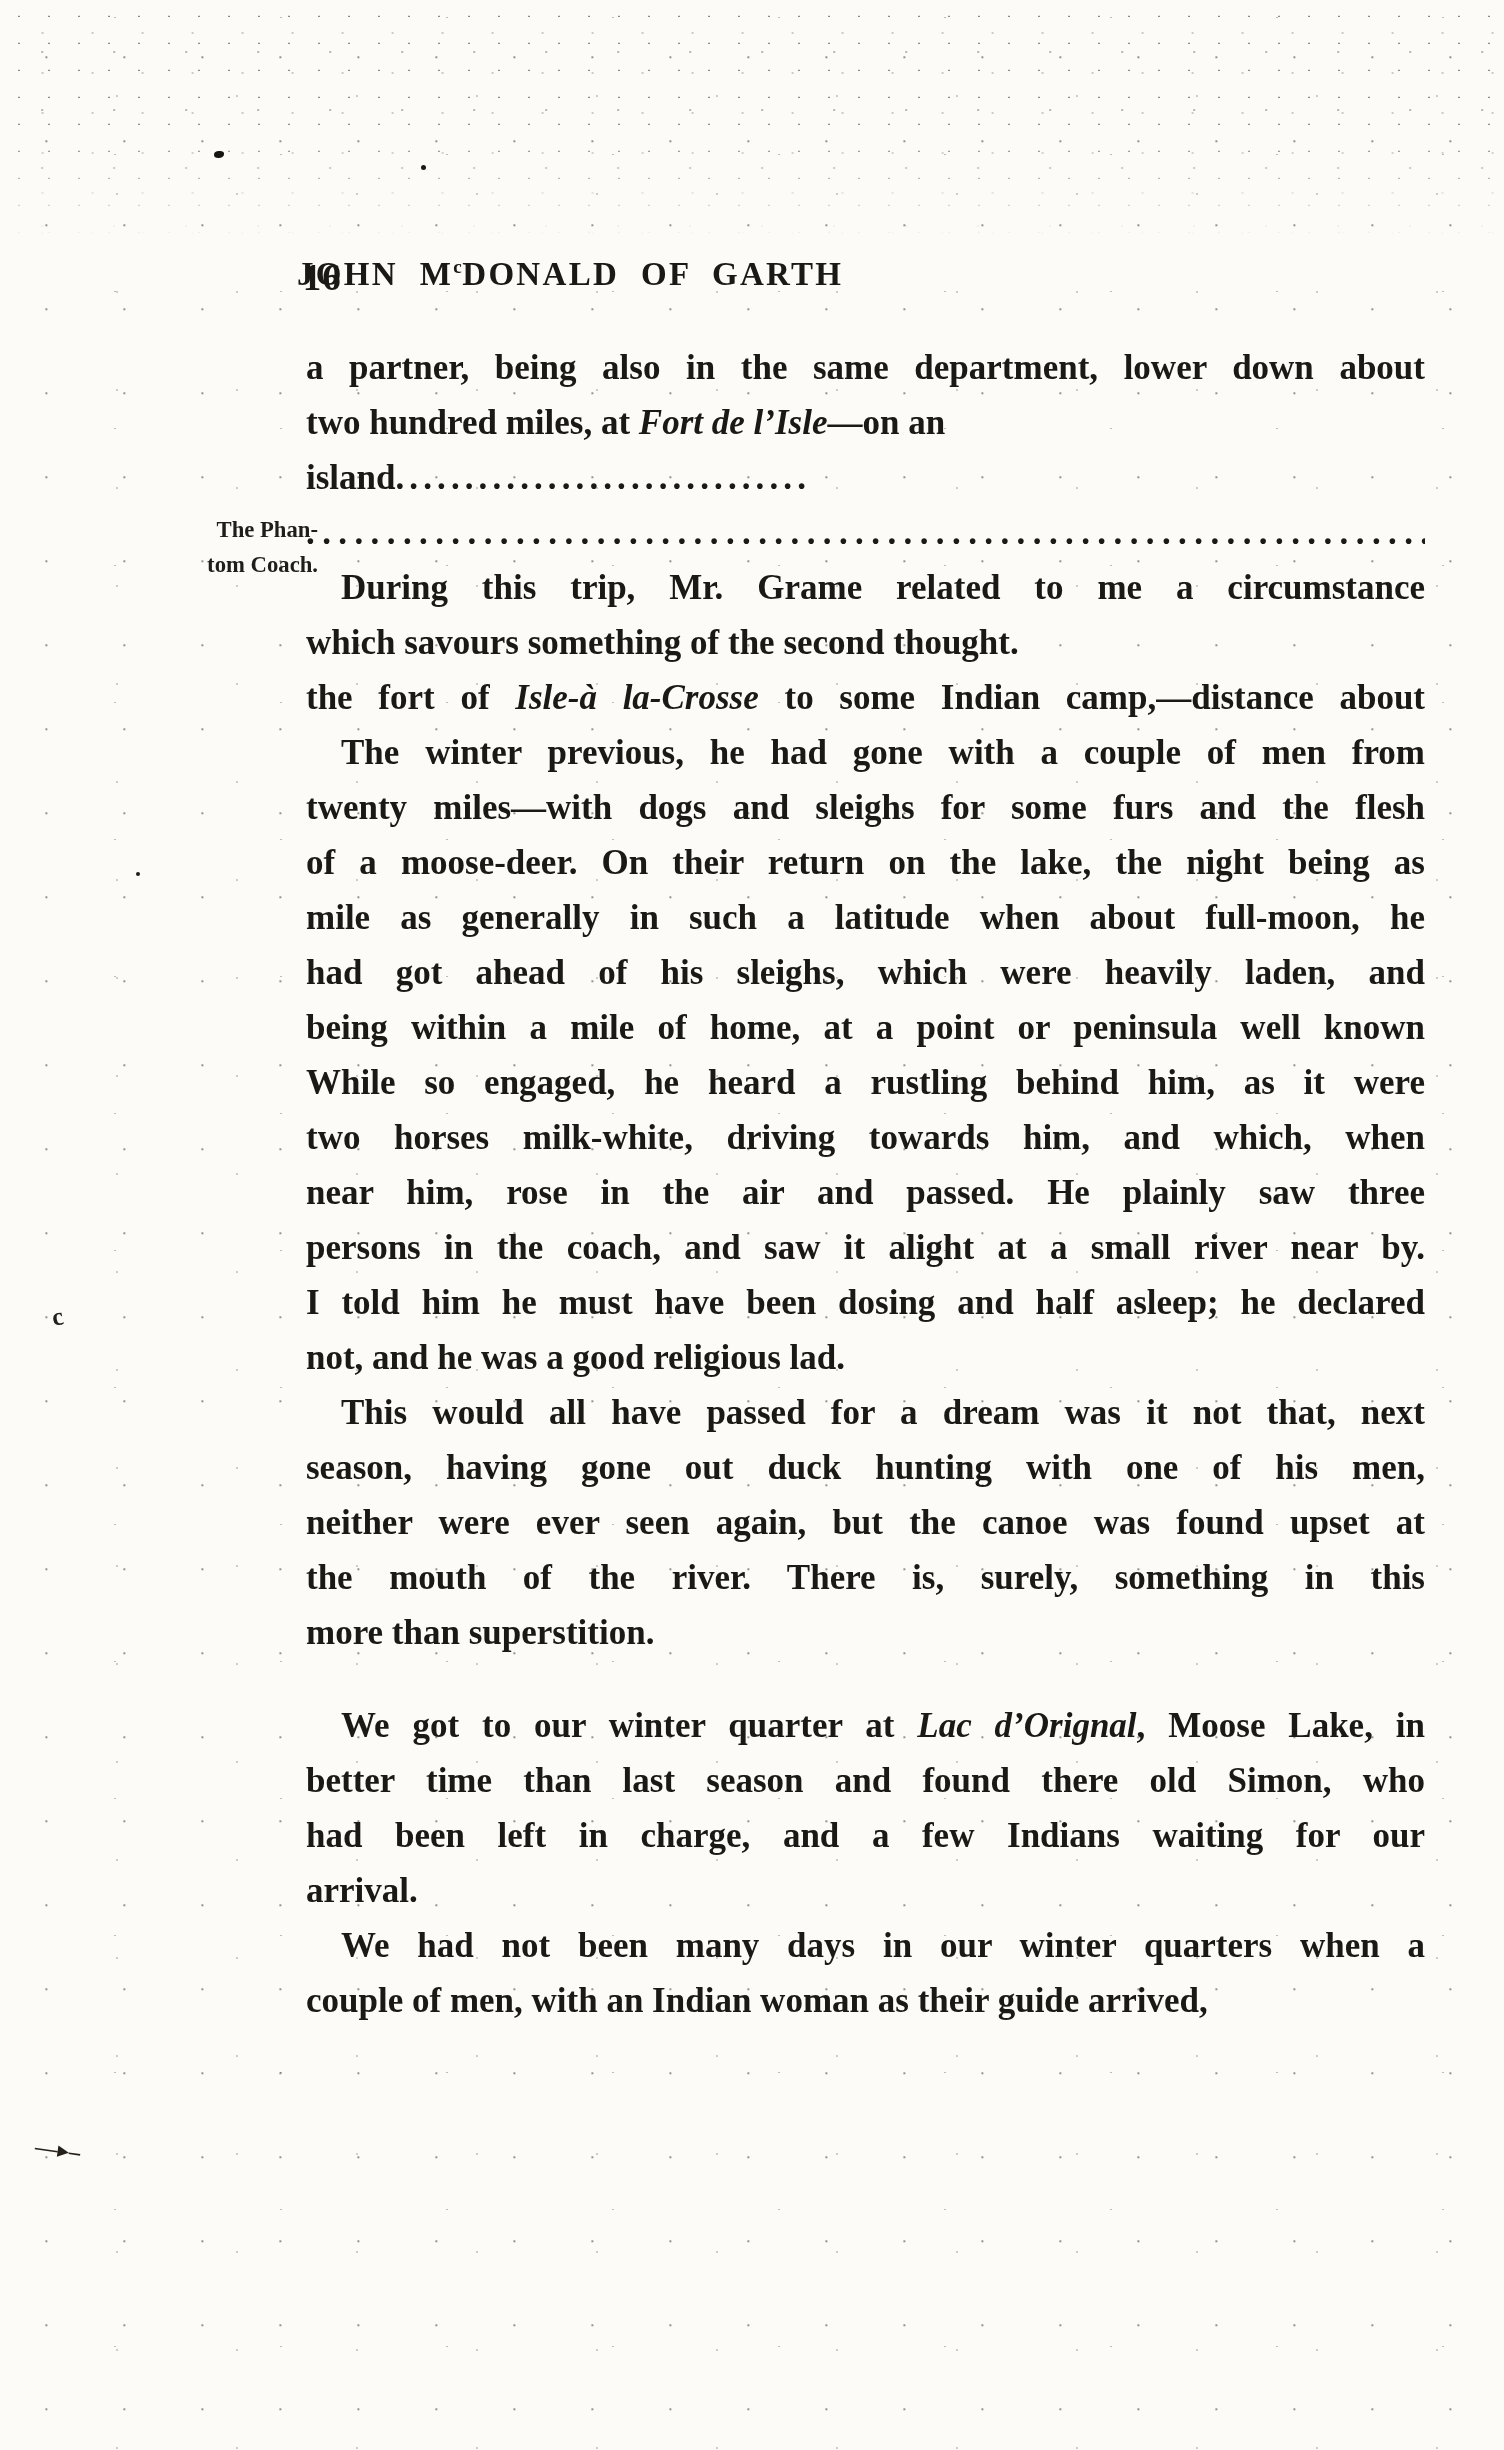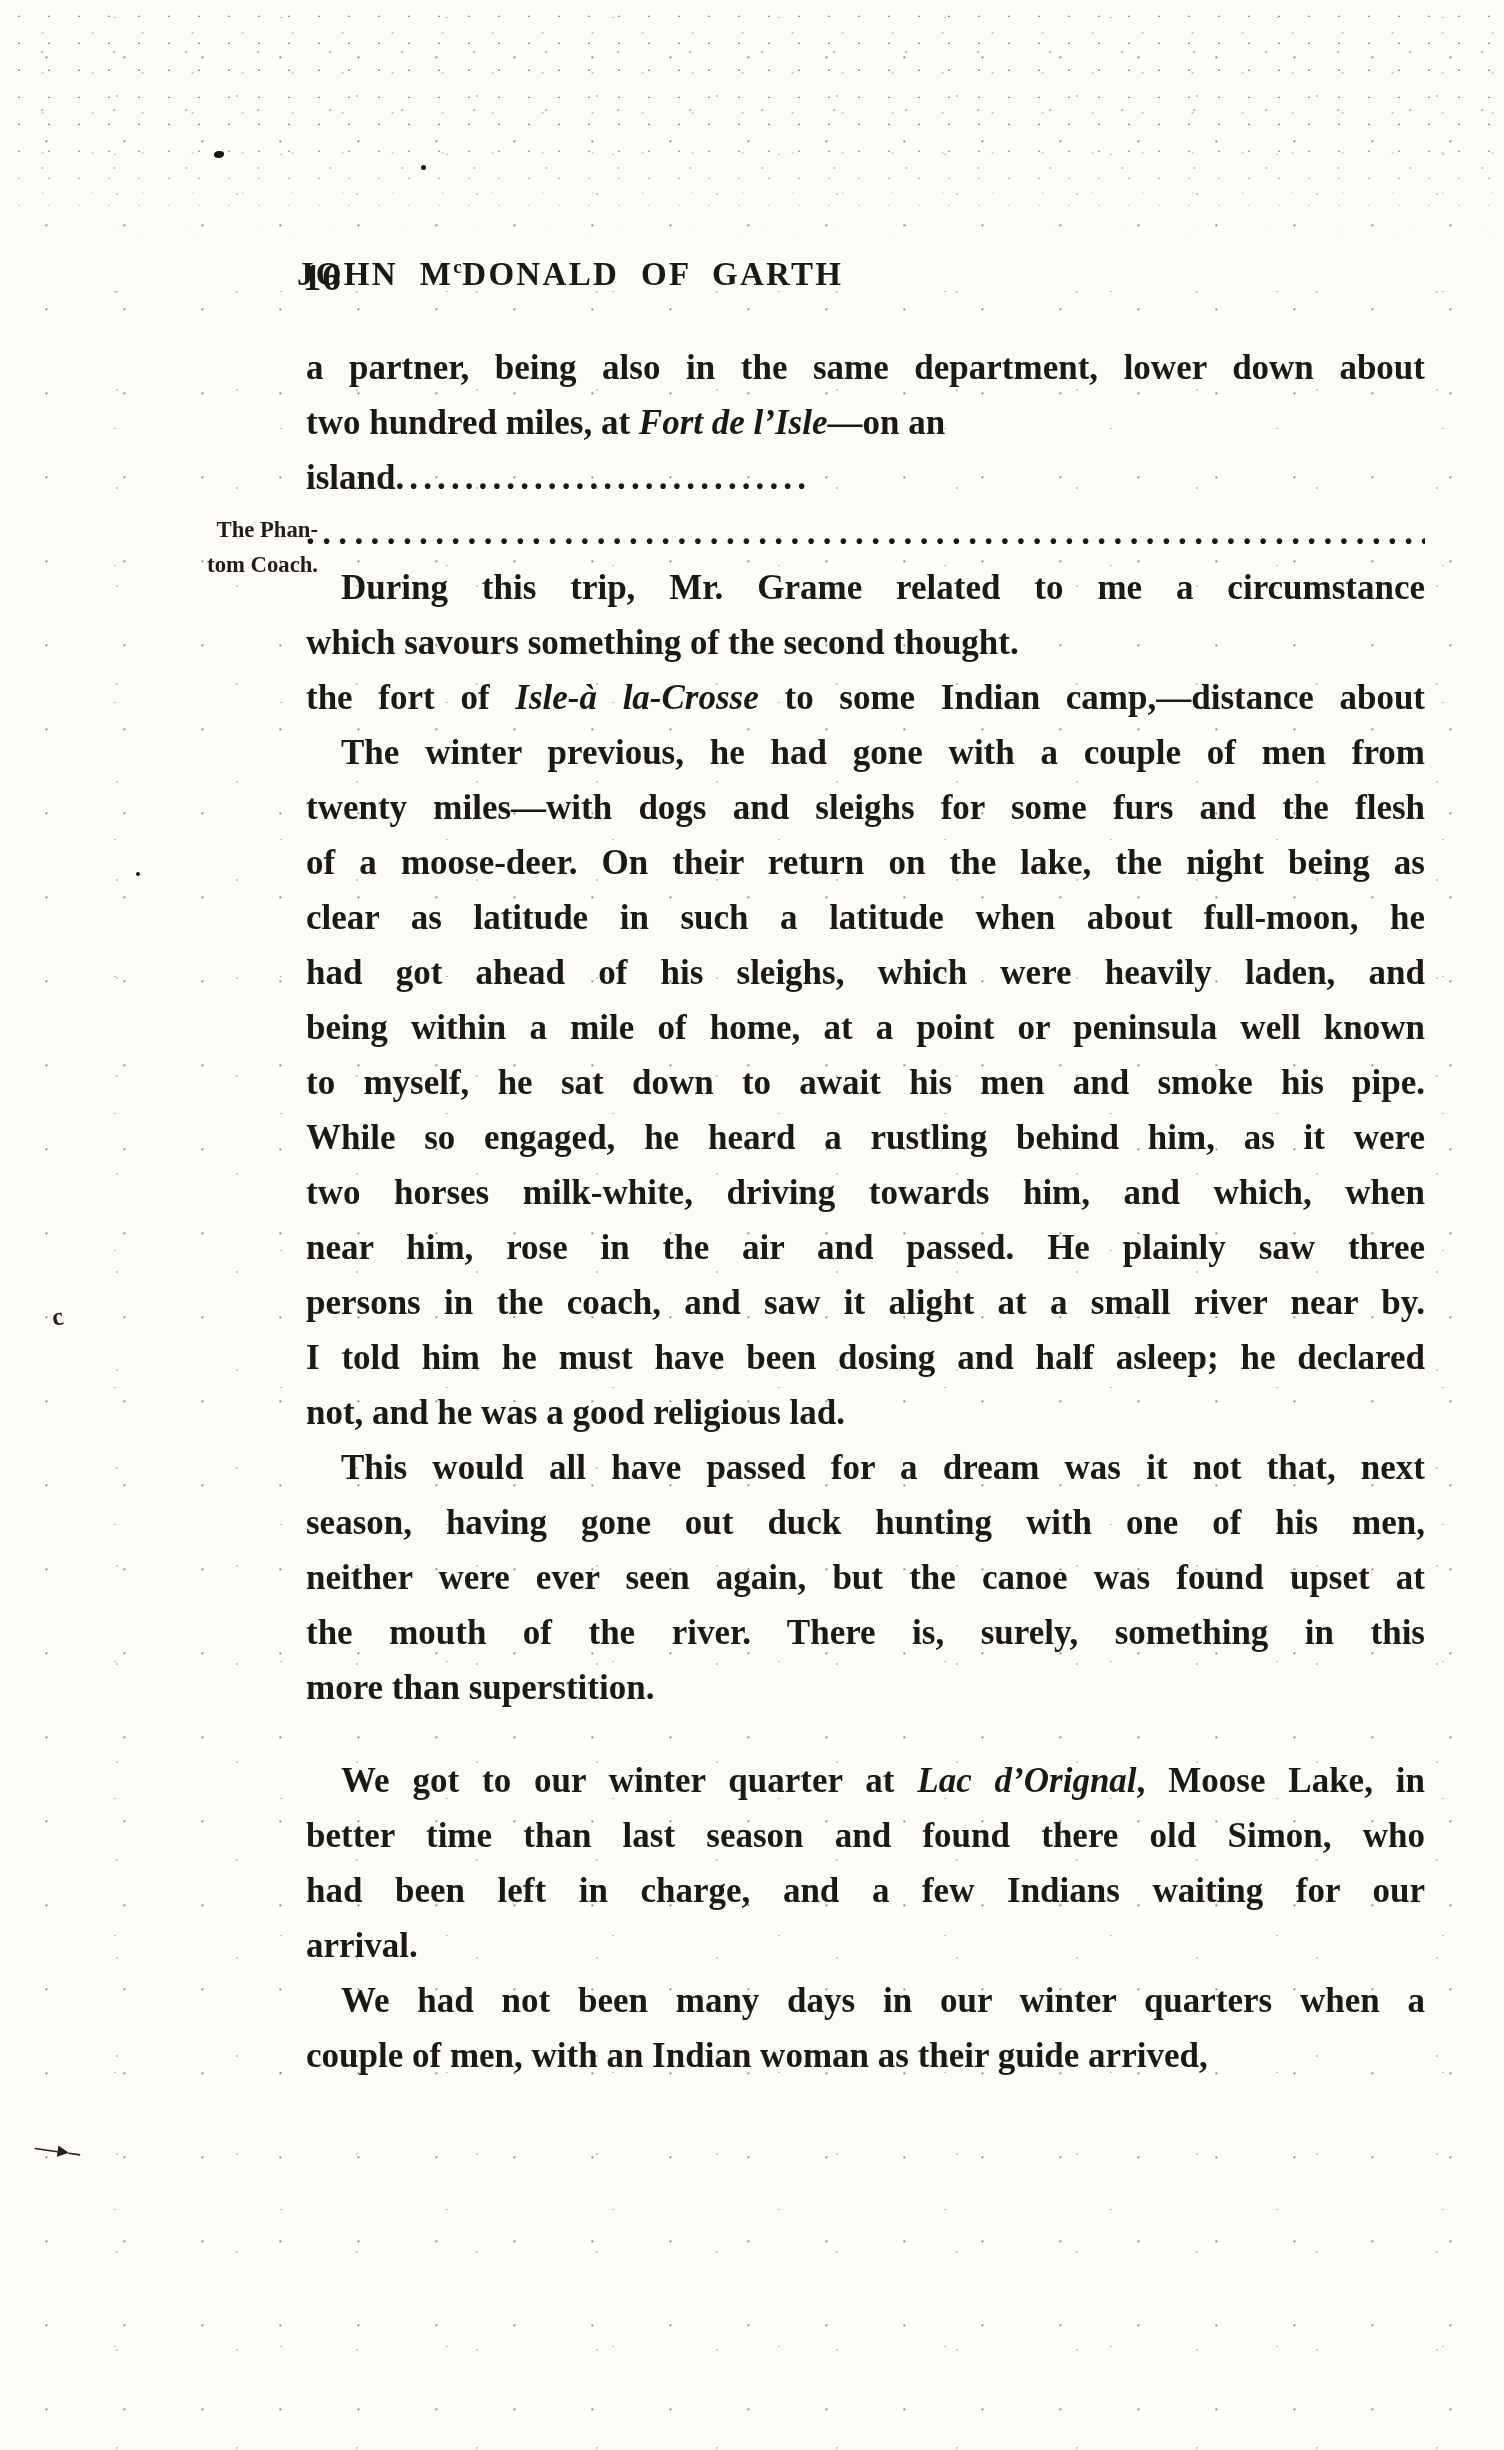--- a/index.html
+++ b/index.html
@@ -95,24 +95,23 @@
     </div>
     <div class="para">
       <div class="line jl indent"><span>During this trip, Mr. Grame related to me a circumstance</span></div>
       <div class="line"><span>which savours something of the second thought.</span></div>
     </div>
     <div class="para">
       <div class="line jl"><span>the fort of </span><span class="it">Isle-à la-Crosse</span><span> to some Indian camp,—distance about</span></div>
       <div class="line jl indent"><span>The winter previous, he had gone with a couple of men from</span></div>
       <div class="line jl"><span>twenty miles—with dogs and sleighs for some furs and the flesh</span></div>
       <div class="line jl"><span>of a moose-deer. On their return on the lake, the night being as</span></div>
-      <div class="line jl"><span>clear as latitude in such a latitude when about full-moon, he</span></div>
+      <div class="line jl"><span>mile as generally in such a latitude when about full-moon, he</span></div>
       <div class="line jl"><span>had got ahead of his sleighs, which were heavily laden, and</span></div>
       <div class="line jl"><span>being within a mile of home, at a point or peninsula well known</span></div>
-      <div class="line jl"><span>to myself, he sat down to await his men and smoke his pipe.</span></div>
       <div class="line jl"><span>While so engaged, he heard a rustling behind him, as it were</span></div>
       <div class="line jl"><span>two horses milk-white, driving towards him, and which, when</span></div>
       <div class="line jl"><span>near him, rose in the air and passed. He plainly saw three</span></div>
       <div class="line jl"><span>persons in the coach, and saw it alight at a small river near by.</span></div>
       <div class="line jl"><span>I told him he must have been dosing and half asleep; he declared</span></div>
       <div class="line"><span>not, and he was a good religious lad.</span></div>
     </div>
     <div class="para">
       <div class="line jl indent"><span>This would all have passed for a dream was it not that, next</span></div>
       <div class="line jl"><span>season, having gone out duck hunting with one of his men,</span></div>

